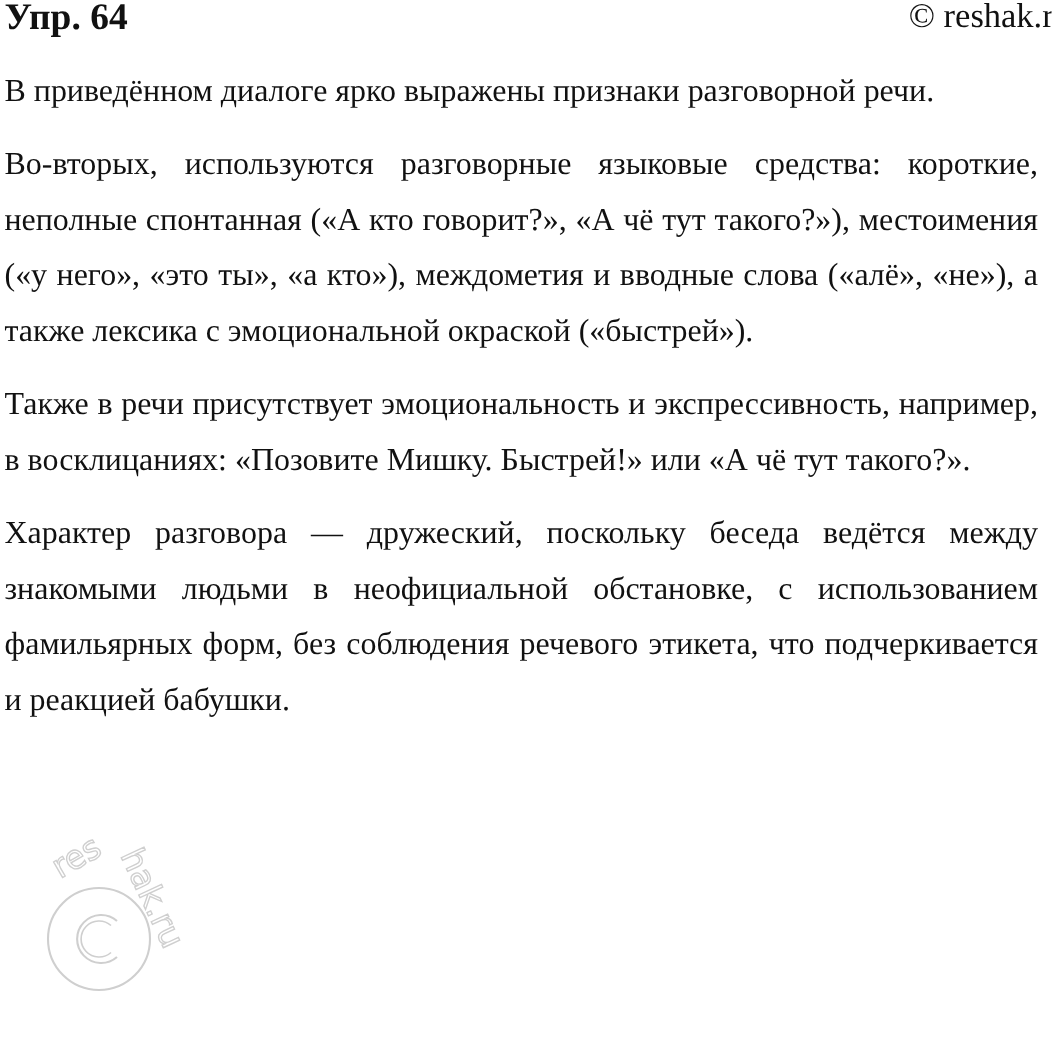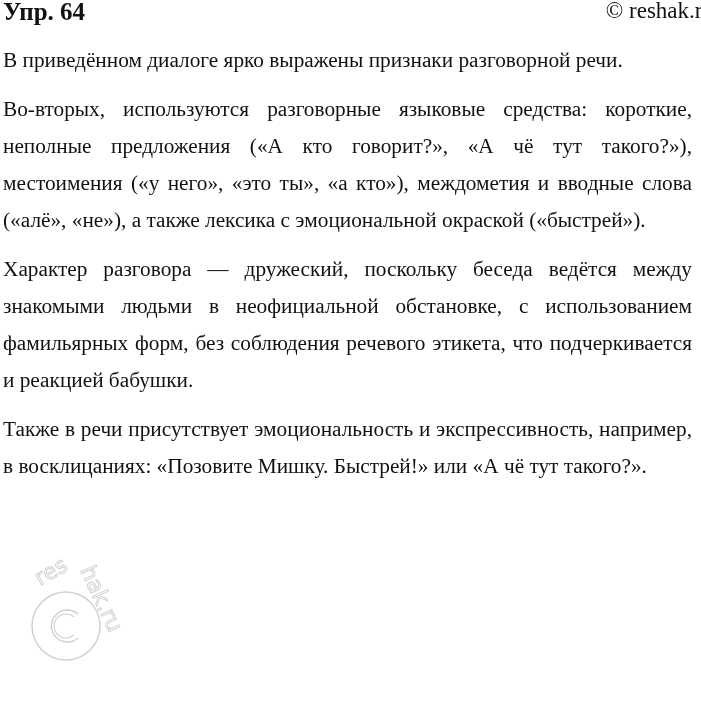--- a/index.html
+++ b/index.html
@@ -15,23 +15,23 @@
 </head>
 <body>
 
 <div class="header">
   <div class="title">Упр. 64</div>
   <div class="copyright">© reshak.ru</div>
 </div>
 
 <div class="content">
   <p class="para">В приведённом диалоге ярко выражены признаки разговорной речи.</p>
-  <p class="para">Во-вторых, используются разговорные языковые средства: короткие, неполные предложения («А кто говорит?», «А чё тут такого?»), местоимения («у него», «это ты», «а кто»), междометия и вводные слова («алё», «не»), а также лексика с эмоциональной окраской («быстрей»).</p>
+  <p class="para">Во-вторых, используются разговорные языковые средства: короткие, неполные спонтанная («А кто говорит?», «А чё тут такого?»), местоимения («у него», «это ты», «а кто»), междометия и вводные слова («алё», «не»), а также лексика с эмоциональной окраской («быстрей»).</p>
+  <p class="para">Также в речи присутствует эмоциональность и экспрессивность, например, в восклицаниях: «Позовите Мишку. Быстрей!» или «А чё тут такого?».</p>
   <p class="para">Характер разговора — дружеский, поскольку беседа ведётся между знакомыми людьми в неофициальной обстановке, с использованием фамильярных форм, без соблюдения речевого этикета, что подчеркивается и реакцией бабушки.</p>
-  <p class="para">Также в речи присутствует эмоциональность и экспрессивность, например, в восклицаниях: «Позовите Мишку. Быстрей!» или «А чё тут такого?».</p>
 </div>
 
 <svg class="watermark" viewBox="0 0 110 130">
   <circle cx="48" cy="78" r="34" fill="none" stroke="#cfcfcf" stroke-width="1.4"></circle>
   <path d="M60 66 A16 16 0 1 0 60 90" fill="none" stroke="#cfcfcf" stroke-width="1.4"></path>
   <path d="M56 69 A12 12 0 1 0 56 87" fill="none" stroke="#cfcfcf" stroke-width="1.1"></path>
   <text x="0" y="0" font-family="DejaVu Sans, sans-serif" font-size="22" fill="none" stroke="#cfcfcf" stroke-width="0.9" transform="translate(22,38) rotate(-30)">res</text>
   <text x="0" y="0" font-family="DejaVu Sans, sans-serif" font-size="22" fill="none" stroke="#cfcfcf" stroke-width="0.9" transform="translate(62,22) rotate(65)">hak.ru</text>
 </svg>
 

